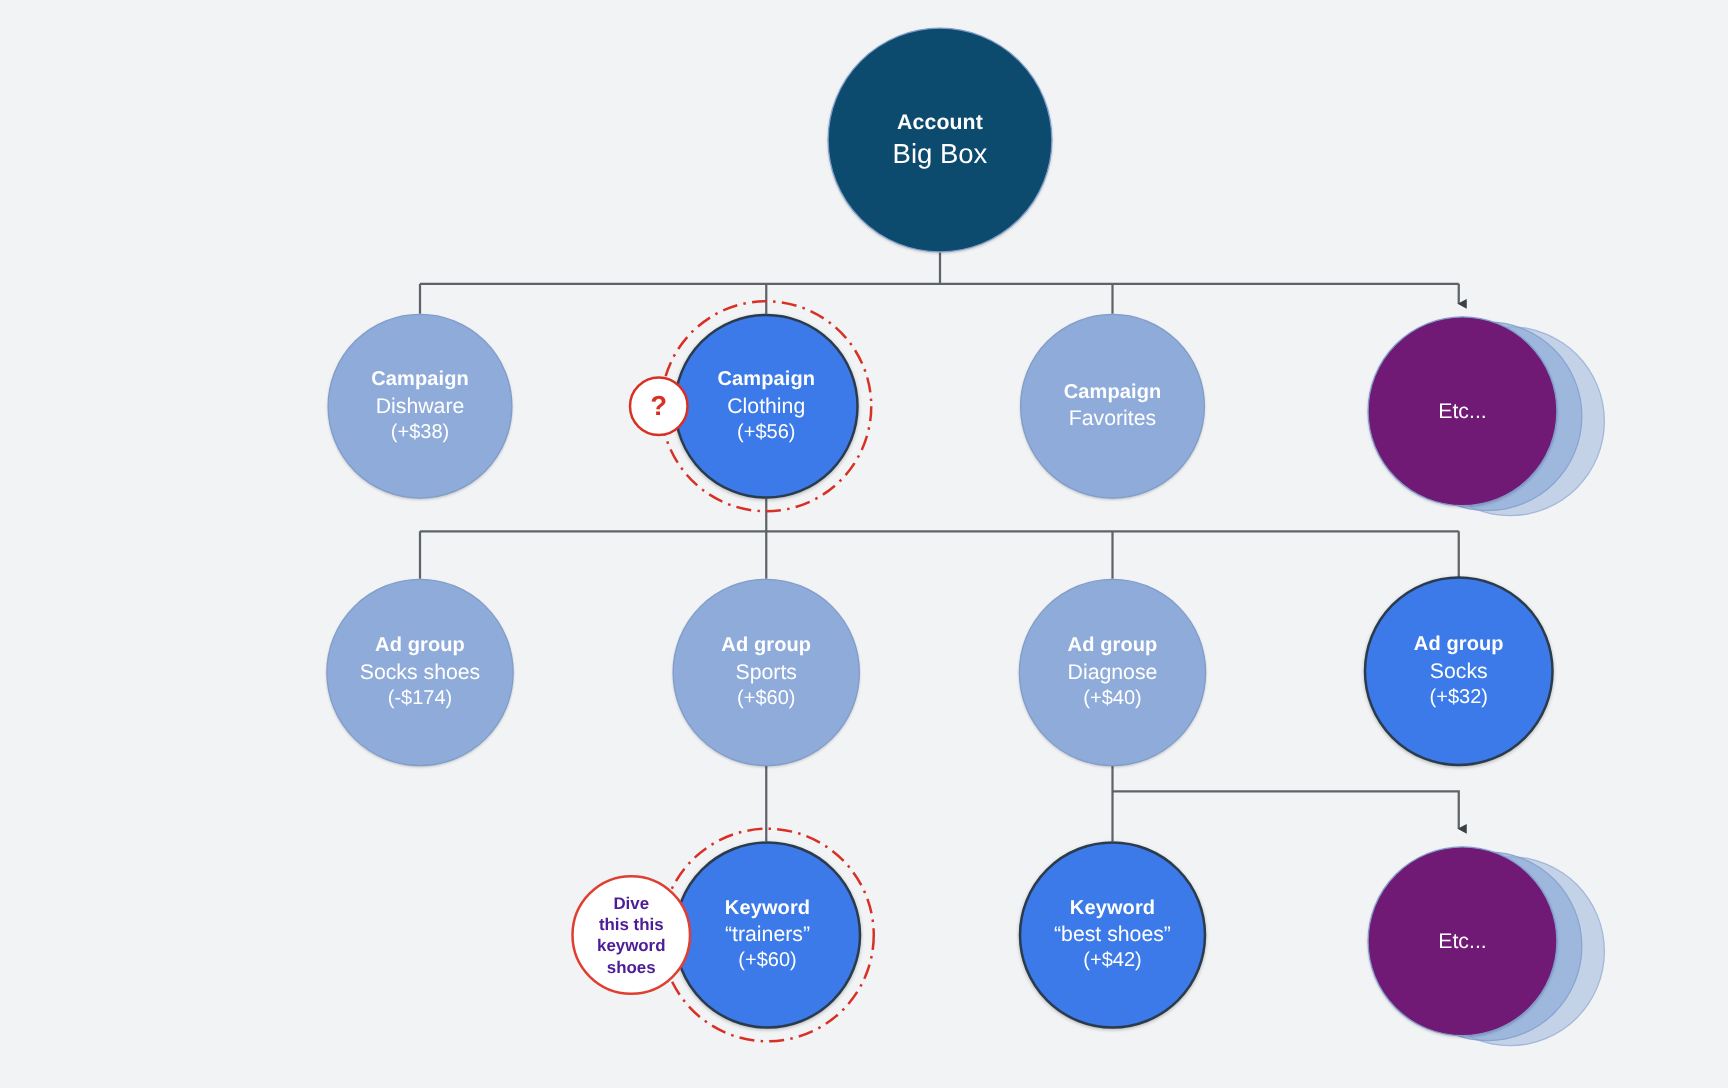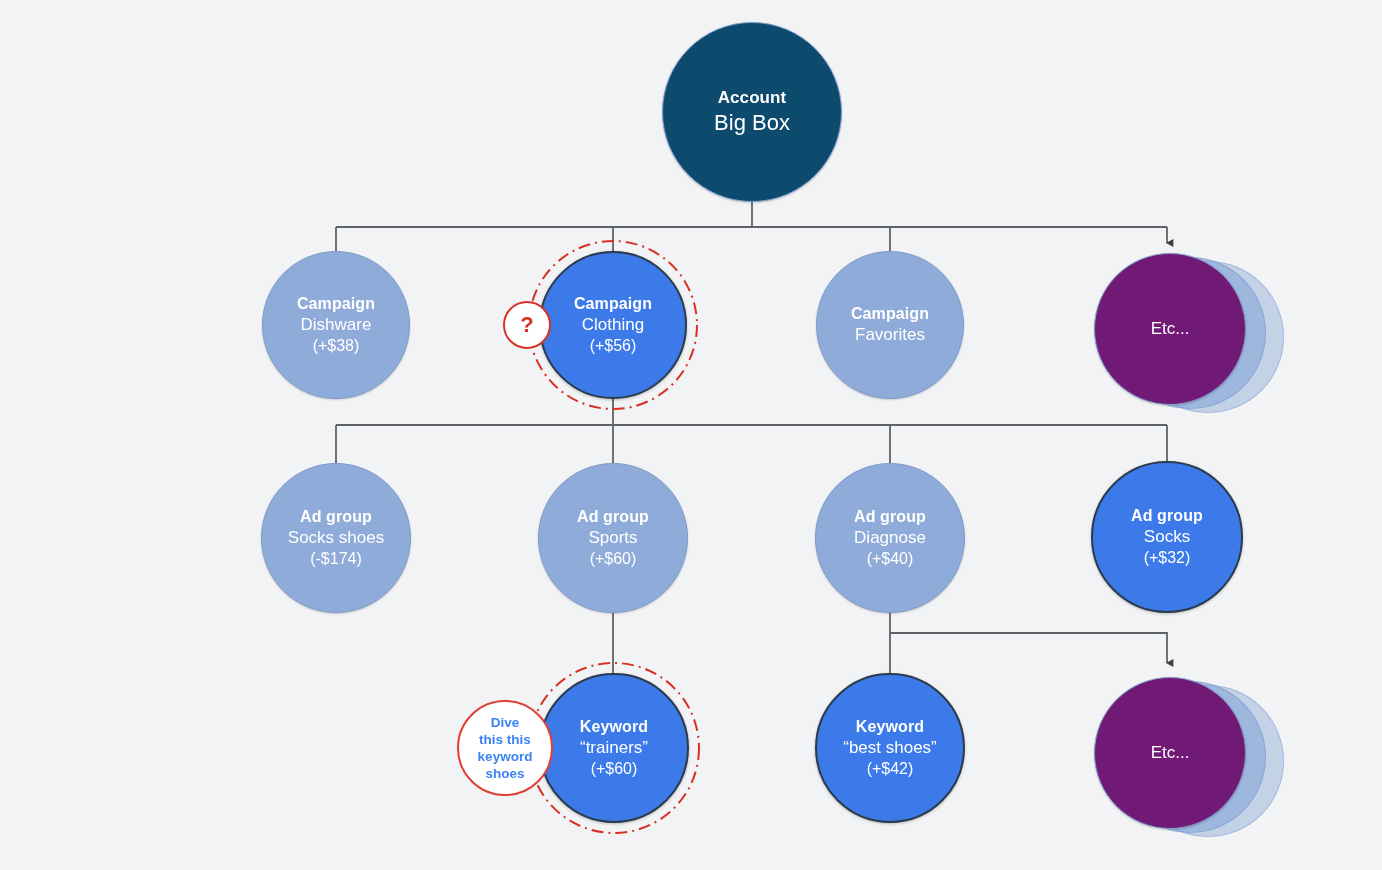--- a/index.html
+++ b/index.html
@@ -145,21 +145,21 @@
   }
   .callout {
     position: absolute;
     border-radius: 50%;
     background: #ffffff;
     border: 2px solid #e03e30;
     display: flex;
     align-items: center;
     justify-content: center;
     text-align: center;
-    color: #3b82f6;
+    color: #4c1d95;
     font-weight: bold;
     font-size: 13.5px;
     line-height: 1.26;
     box-sizing: border-box;
     padding: 4px;
   }
 </style>
 </head>
 <body>
 

